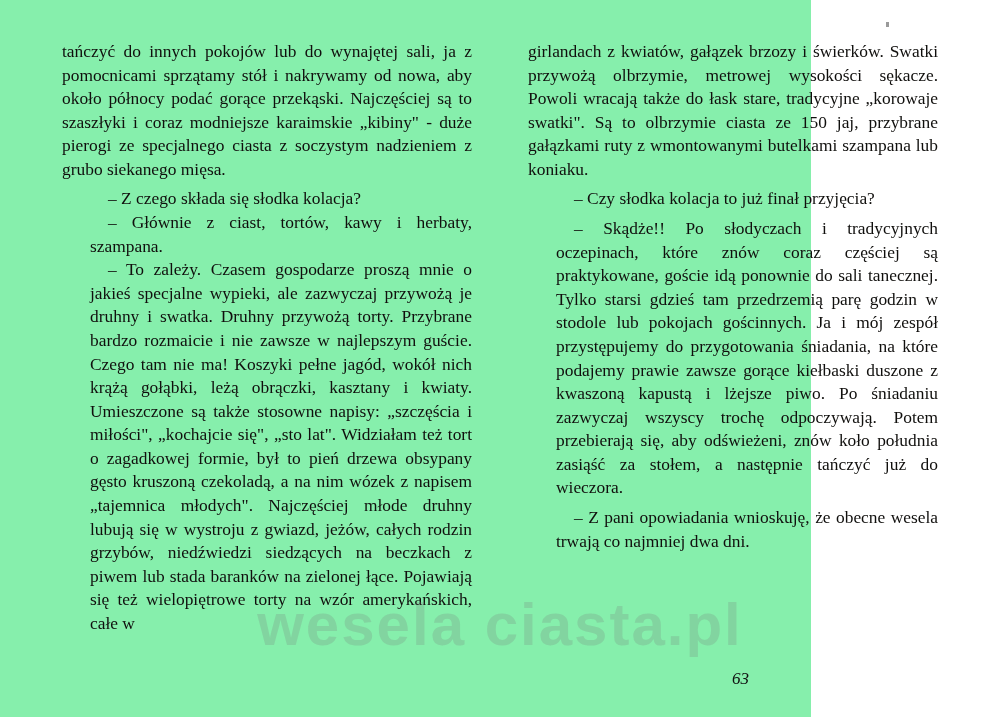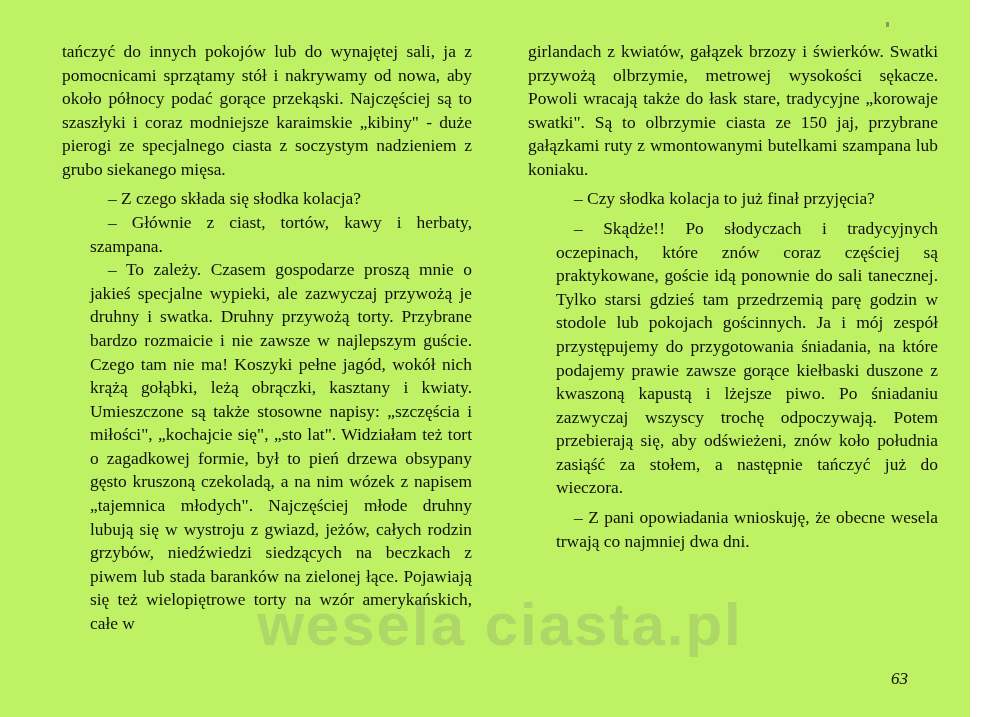--- a/index.html
+++ b/index.html
@@ -11,23 +11,23 @@
     width: 1000px;
     height: 717px;
     overflow: hidden;
     font-family: "Liberation Serif", serif;
     color: #111111;
     position: relative;
   }
   .page {
     position: absolute;
     left: 0; top: 0;
-    width: 970px;
+    width: 811px;
     height: 717px;
-    background: #bef264;
+    background: #86efac;
   }
   .watermark {
     position: absolute;
     left: 0;
     top: 590px;
     width: 1000px;
     text-align: center;
     font-family: "Liberation Sans", sans-serif;
     font-weight: bold;
     font-size: 60px;

